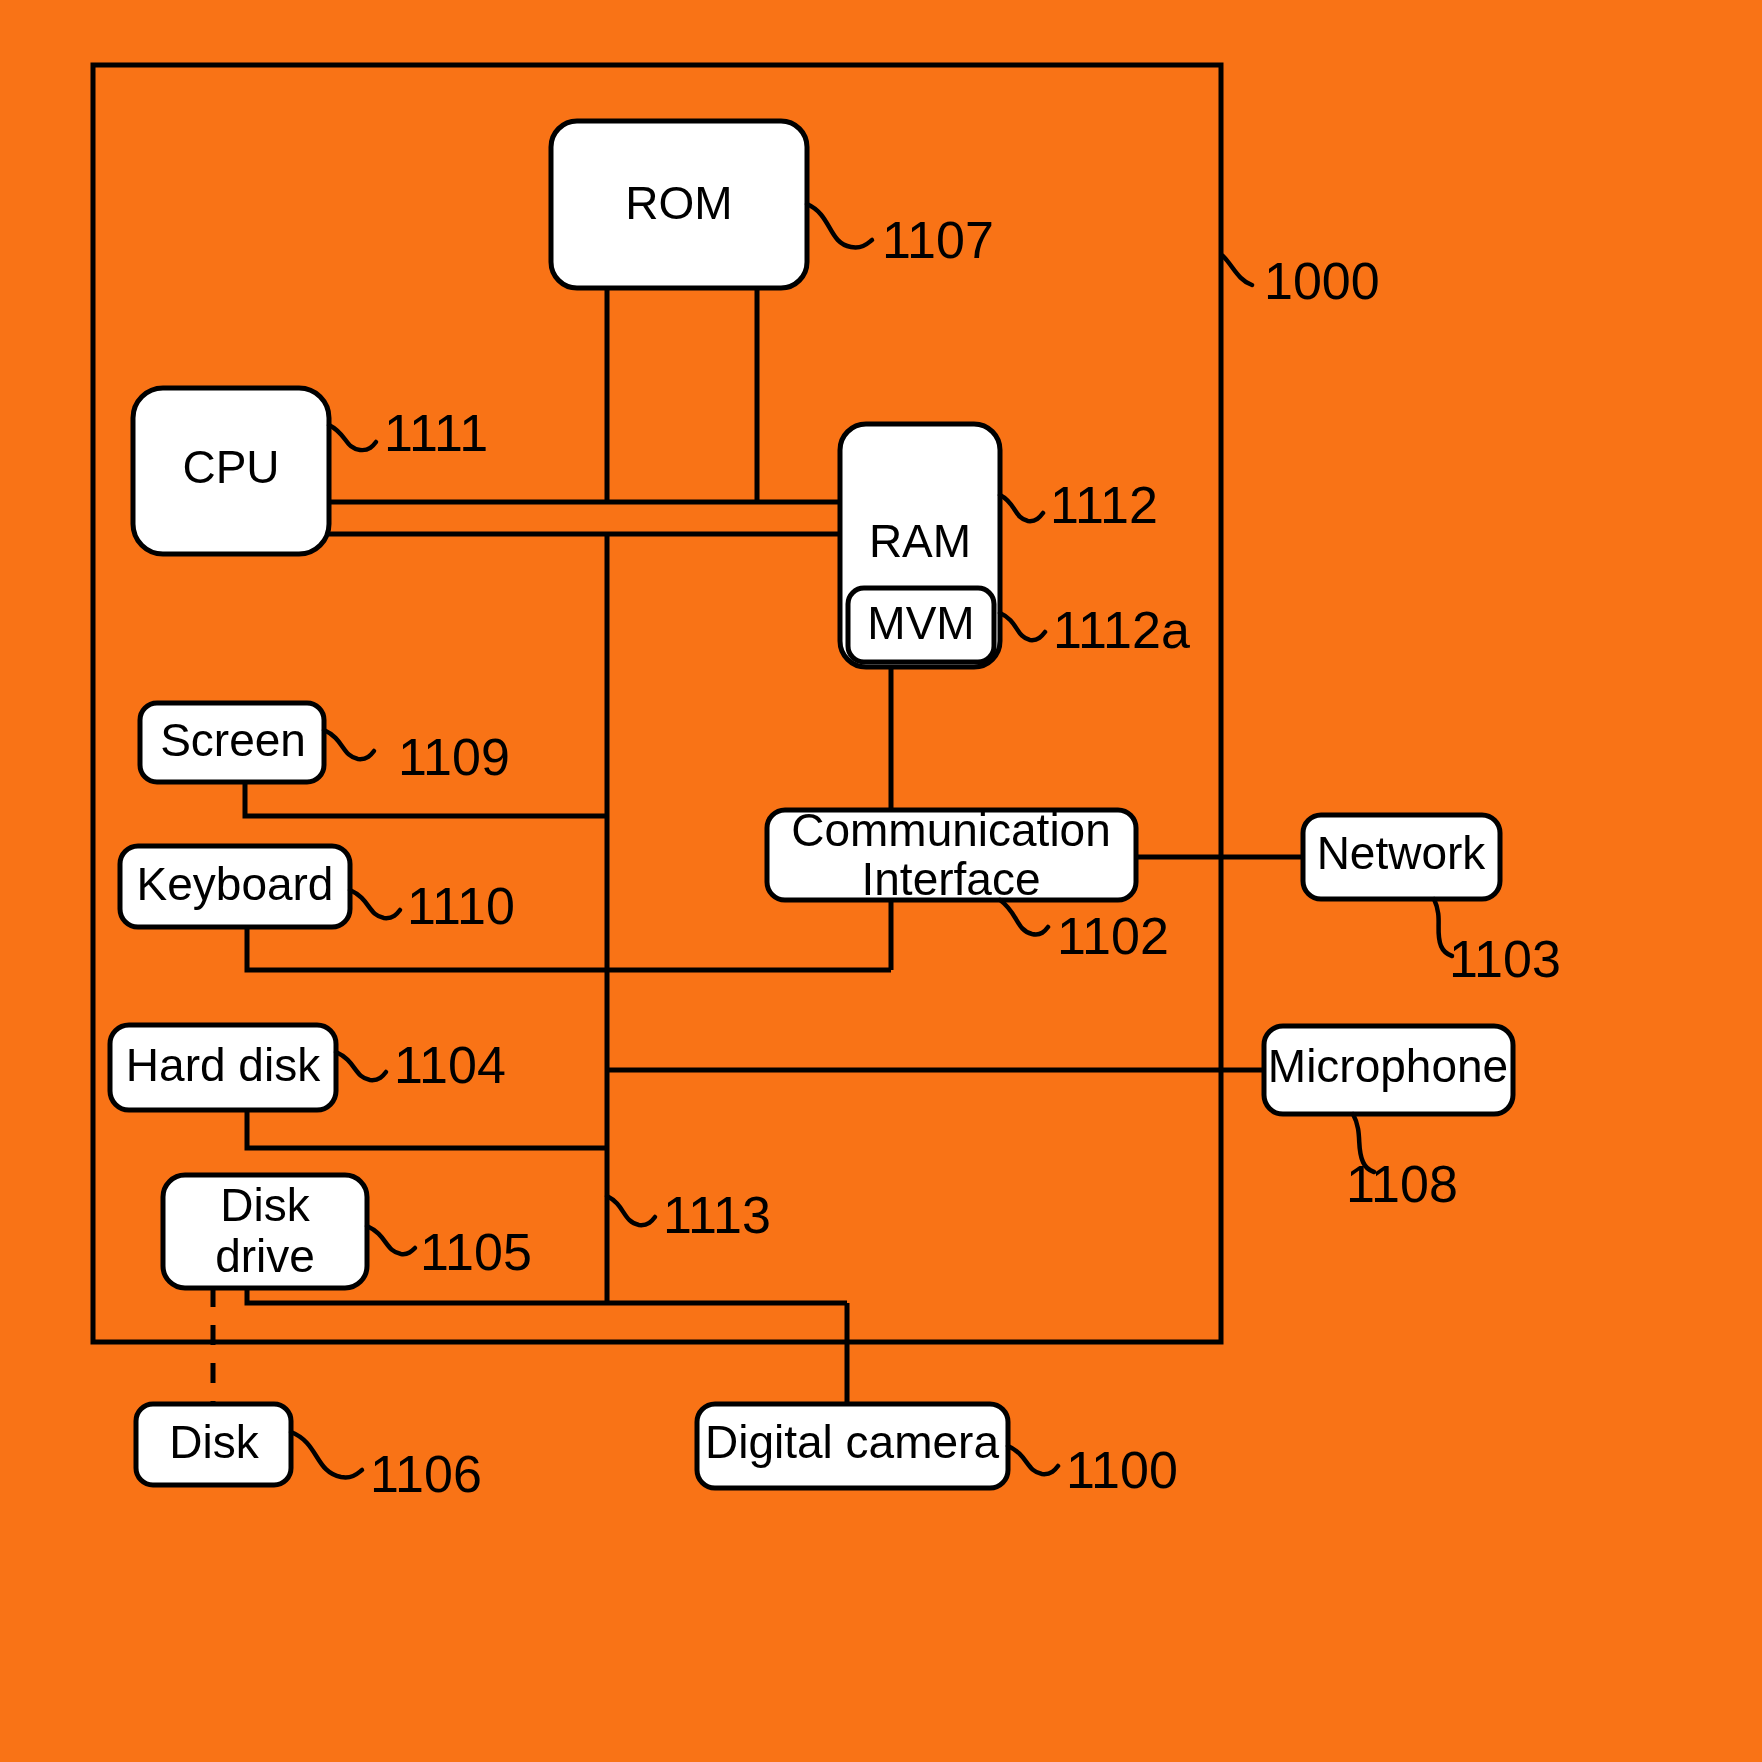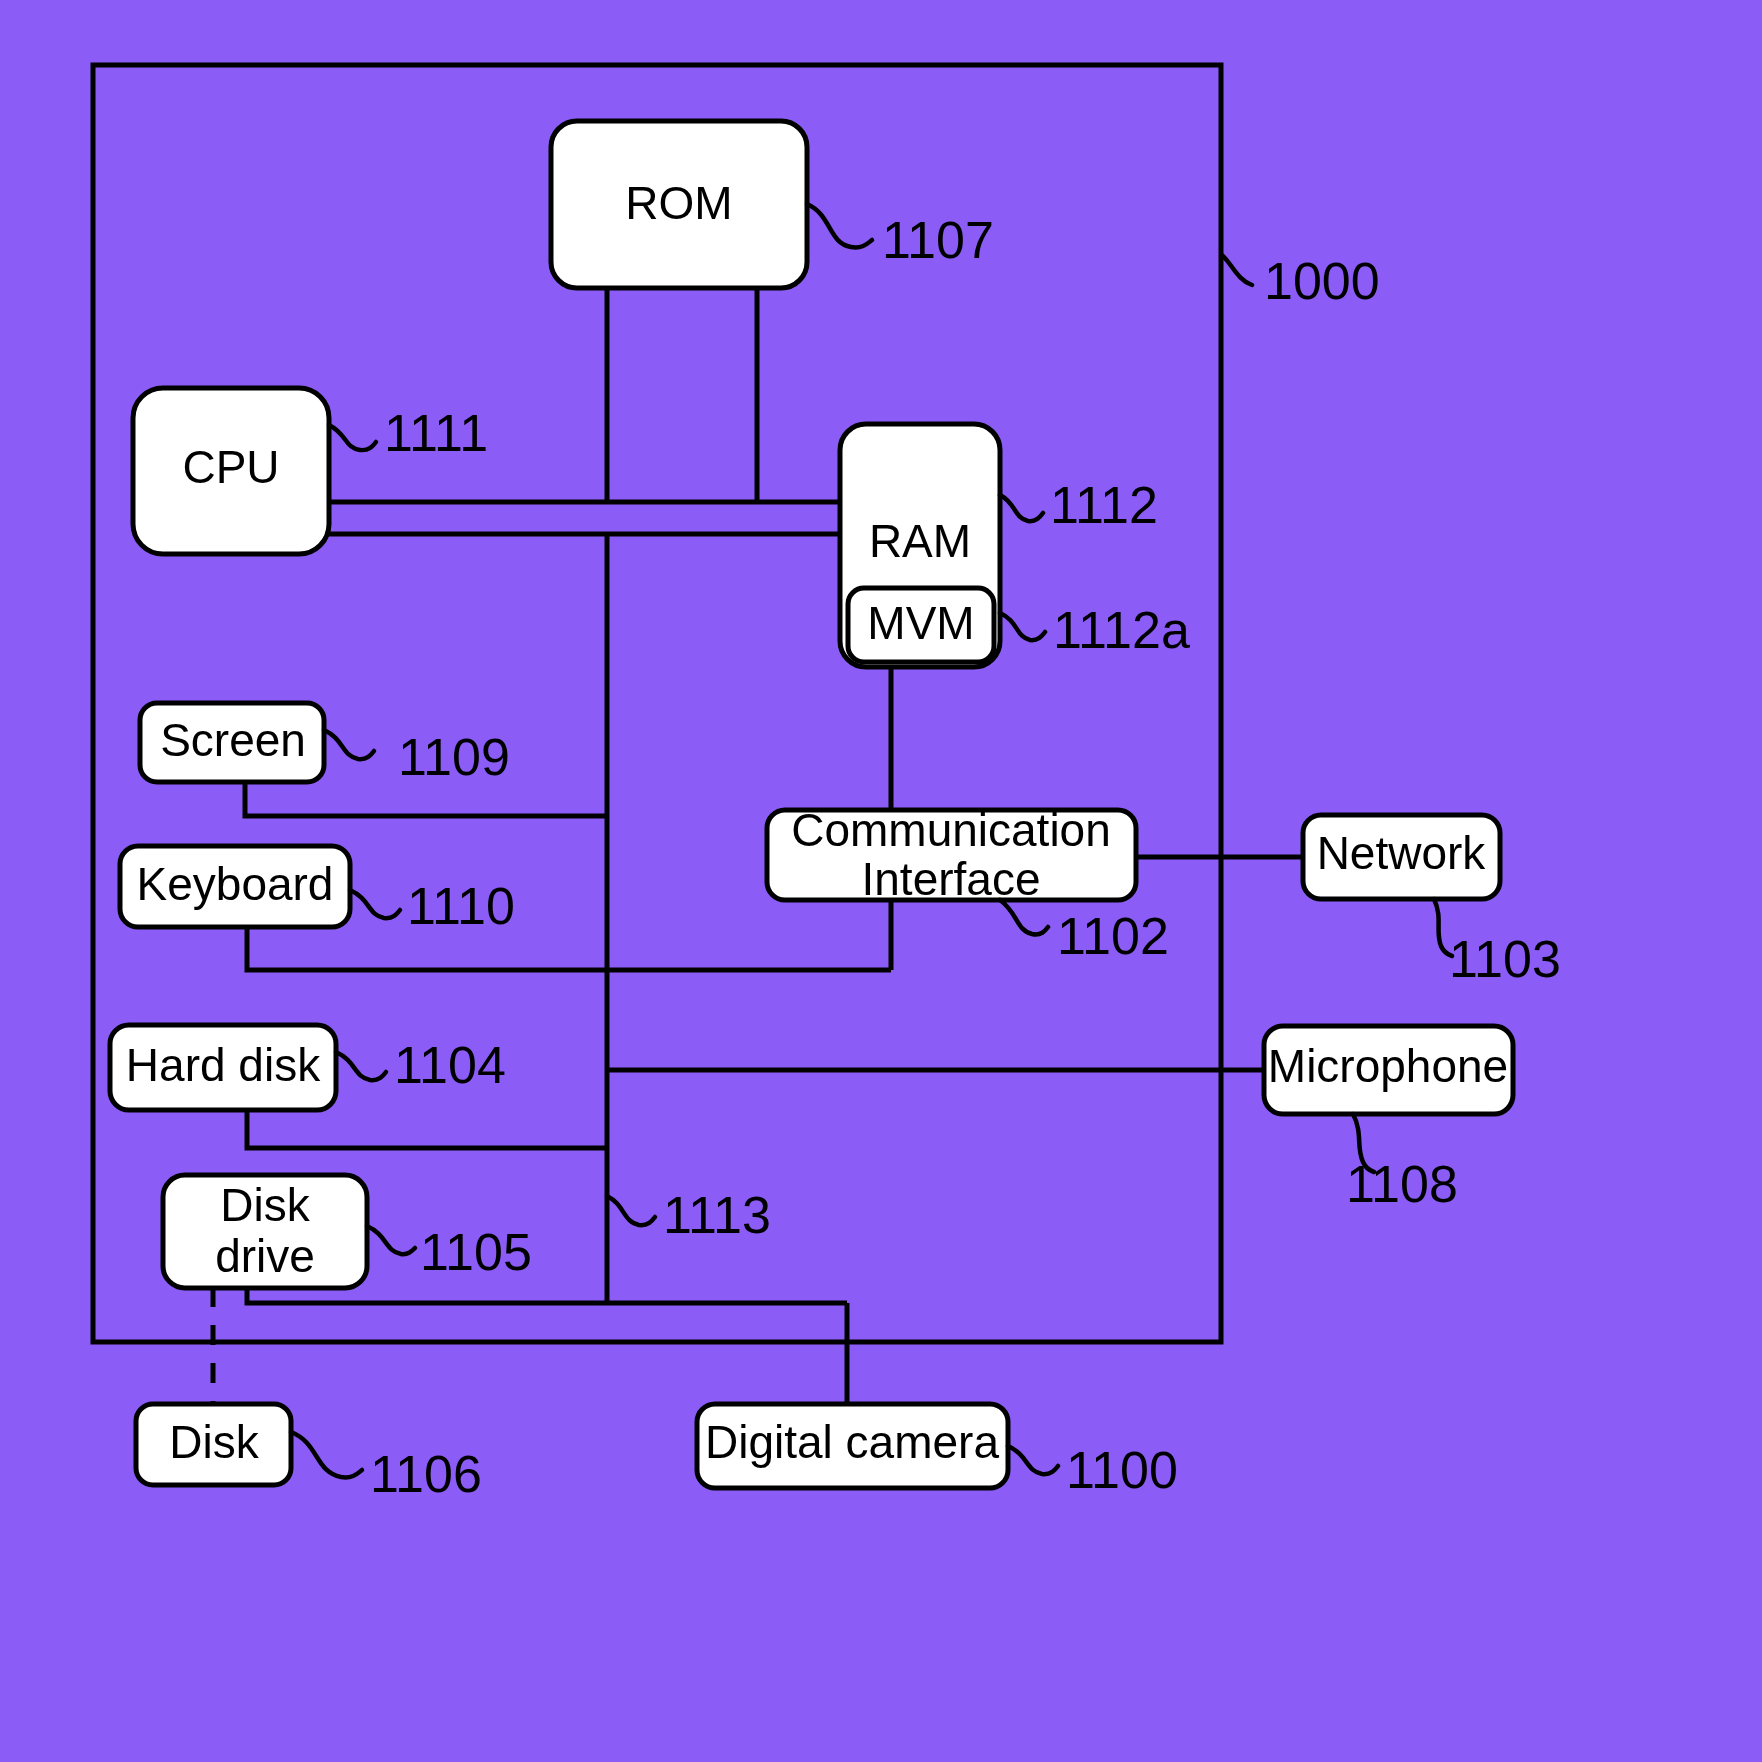--- a/index.html
+++ b/index.html
@@ -8,21 +8,21 @@
     padding: 0;
     background: #ffffff;
   }
   body {
     font-family: "Liberation Sans", sans-serif;
   }
   #canvas {
     position: relative;
     width: 1762px;
     height: 1762px;
-    background: #8b5cf6;
+    background: #f97316;
     overflow: hidden;
   }
   #figure-svg {
     position: absolute;
     left: 0;
     top: 0;
     width: 1762px;
     height: 1762px;
   }
   .blk-rect {

